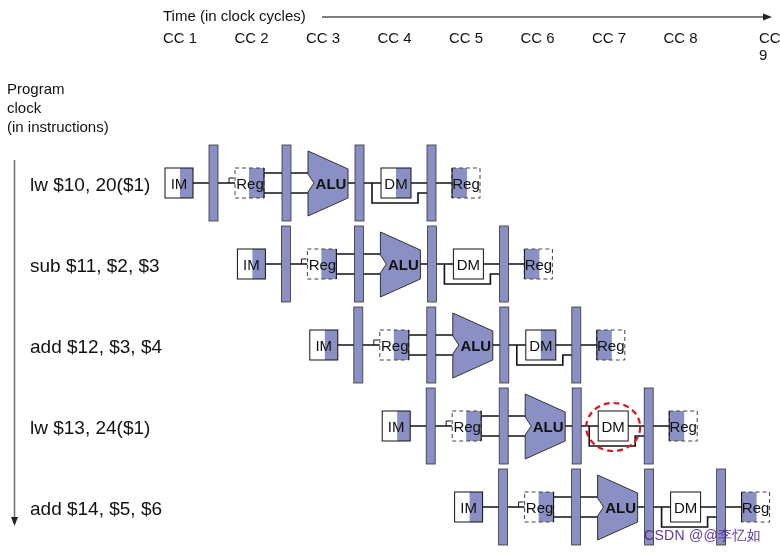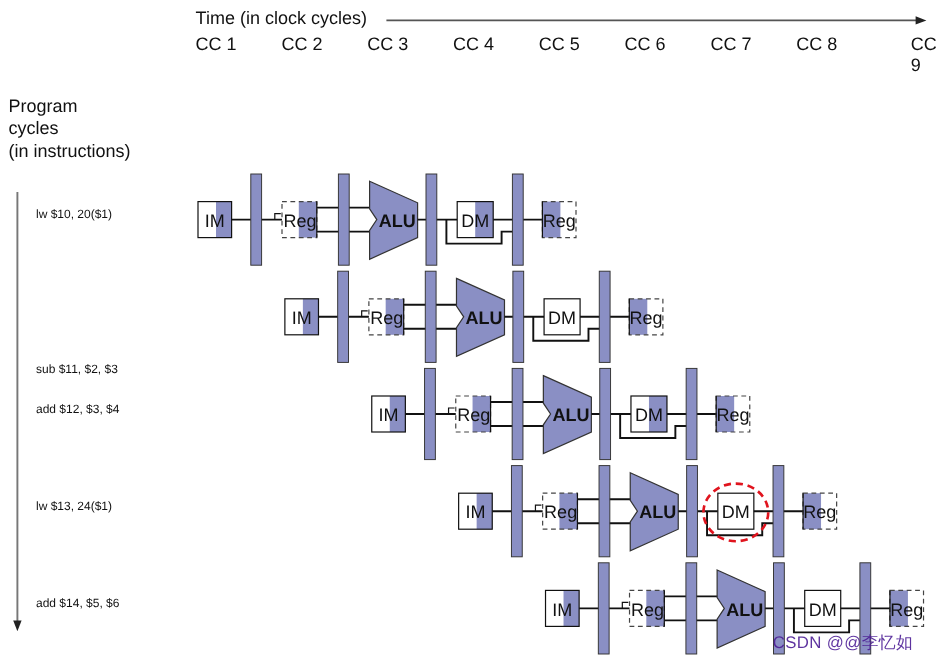--- a/index.html
+++ b/index.html
@@ -2,21 +2,21 @@
 <html><head>
 <meta charset="utf-8">
 <style>
   html, body { margin:0; padding:0; background:#ffffff; }
   body { width:780px; height:556px; position:relative; overflow:hidden;
          font-family:"Liberation Sans", sans-serif; color:#111; }
   .txt { position:absolute; white-space:nowrap; font-size:15px; }
   .cc { position:absolute; top:29px; font-size:15px; }
   .ylab { position:absolute; left:7px; top:79px; font-size:15px; line-height:19px; }
   .ylab div { white-space:nowrap; }
-  .instr { position:absolute; left:30px; font-size:10px; white-space:nowrap; }
+  .instr { position:absolute; left:30px; font-size:19px; white-space:nowrap; }
   svg#diagram { position:absolute; left:0; top:0; }
   .wm { position:absolute; left:644px; top:527px; font-size:14px; color:#4c1d95; opacity:0.9; letter-spacing:0.3px; }
 </style>
 </head>
 <body>
 
 <div class="txt" style="left:163px; top:7px;">Time (in clock cycles)</div>
 
 <div id="cc-row">
     <div class="cc" style="left: 163px;">CC 1</div>
@@ -25,26 +25,26 @@
     <div class="cc" style="left: 377.5px;">CC 4</div>
     <div class="cc" style="left: 449px;">CC 5</div>
     <div class="cc" style="left: 520.5px;">CC 6</div>
     <div class="cc" style="left: 592px; text-align: center;">CC 7</div>
     <div class="cc" style="left: 663.5px;">CC 8</div>
     <div class="cc" style="left: 759px;">CC 9</div>
   </div>
 
 <div class="ylab">
   <div>Program</div>
-  <div>cycles</div>
+  <div>clock</div>
   <div>(in instructions)</div>
 </div>
 
 <div class="instr" style="top:174px;">lw $10, 20($1)</div>
-<div class="instr" style="top:255px;margin-top:48px;">sub $11, $2, $3</div>
+<div class="instr" style="top:255px;">sub $11, $2, $3</div>
 <div class="instr" style="top:336px;">add $12, $3, $4</div>
 <div class="instr" style="top:417px;">lw $13, 24($1)</div>
 <div class="instr" style="top:498px;">add $14, $5, $6</div>
 
 <svg id="diagram" width="780" height="556" xmlns="http://www.w3.org/2000/svg">
 
   <line x1="322" y1="17" x2="766" y2="17" stroke="#555" stroke-width="1.3"></line>
   <polygon points="772,17 763,13.5 763,20.5" fill="#222"></polygon>
 
   <line x1="14.5" y1="160" x2="14.5" y2="518" stroke="#777" stroke-width="1.6"></line>

